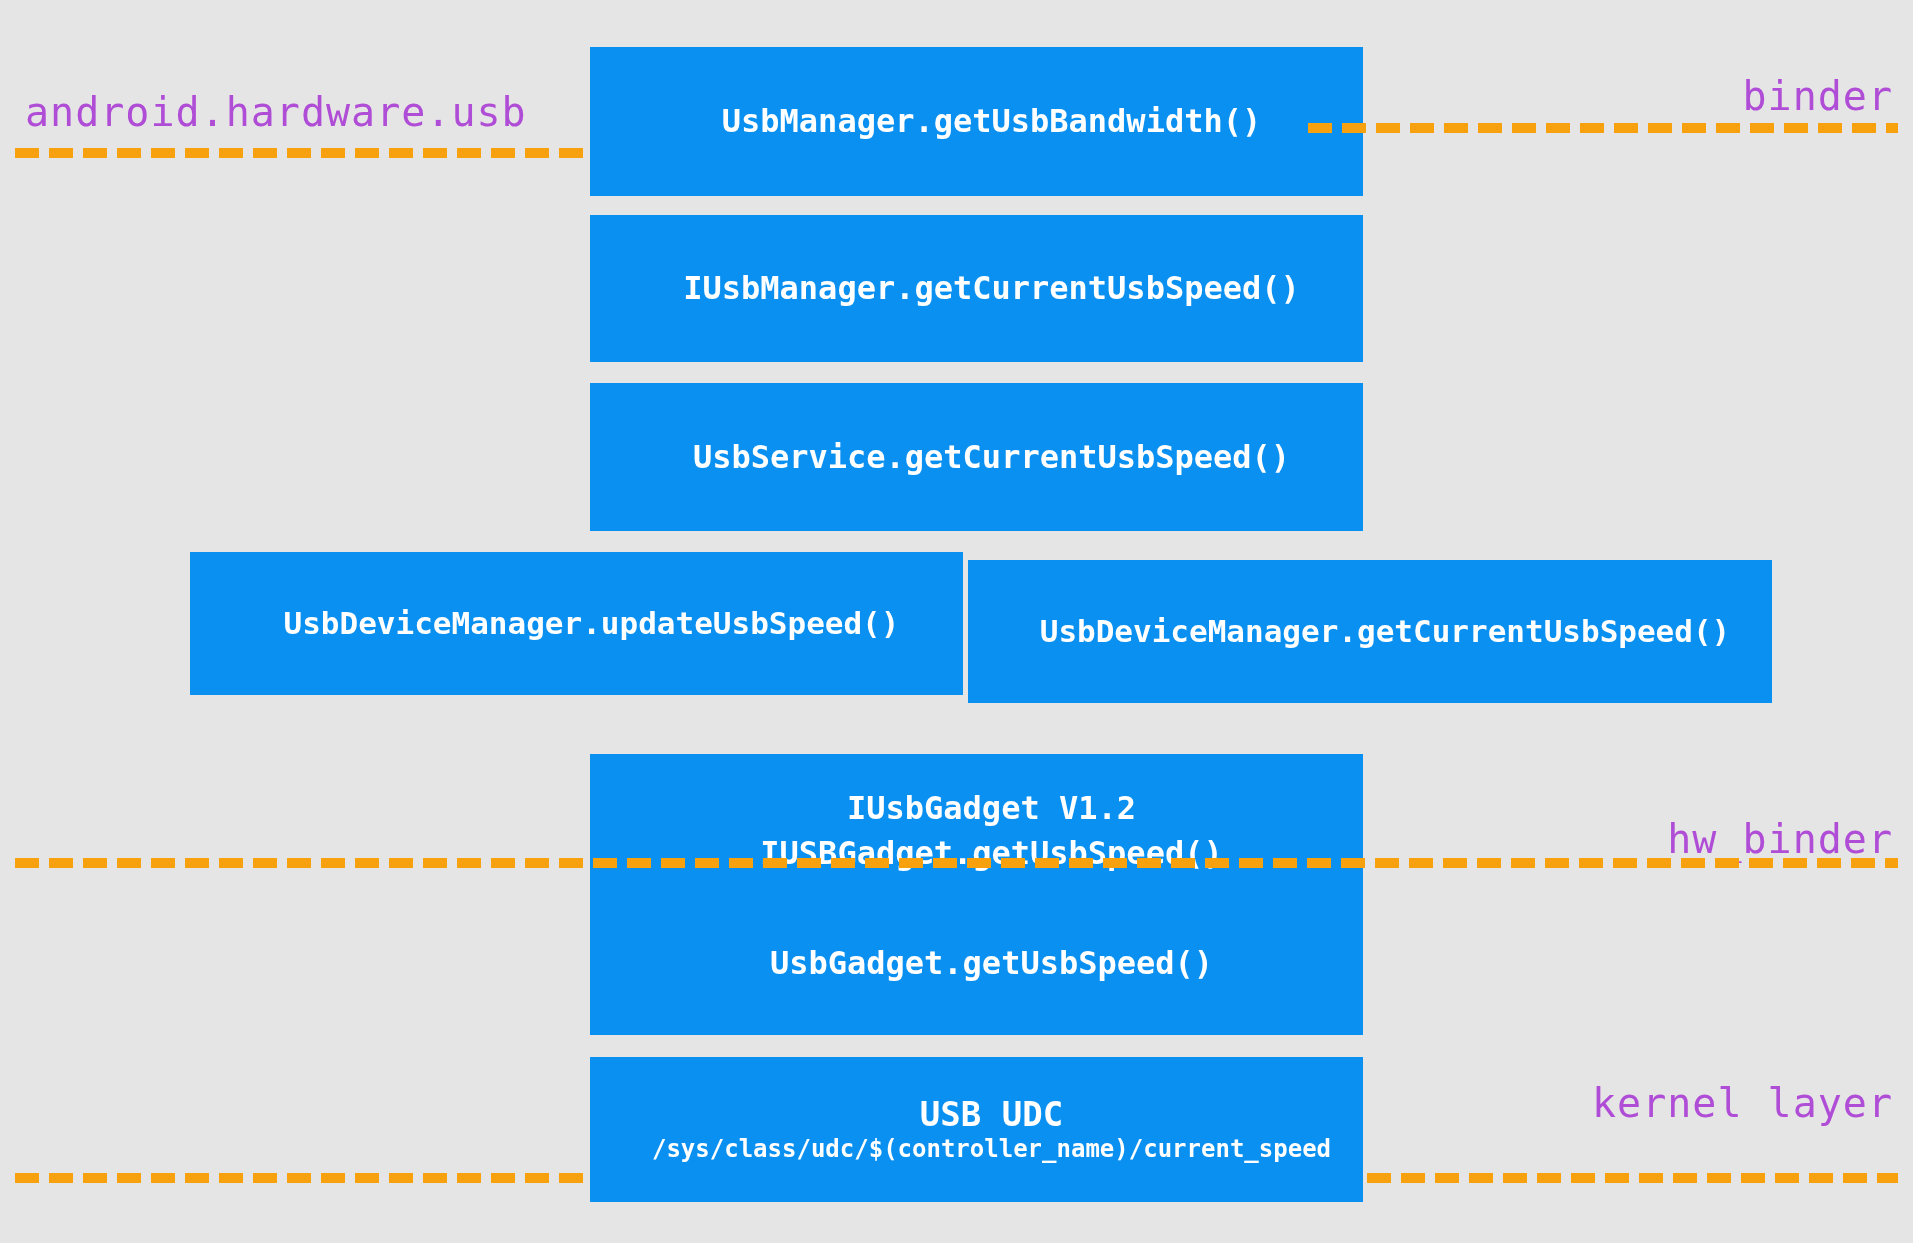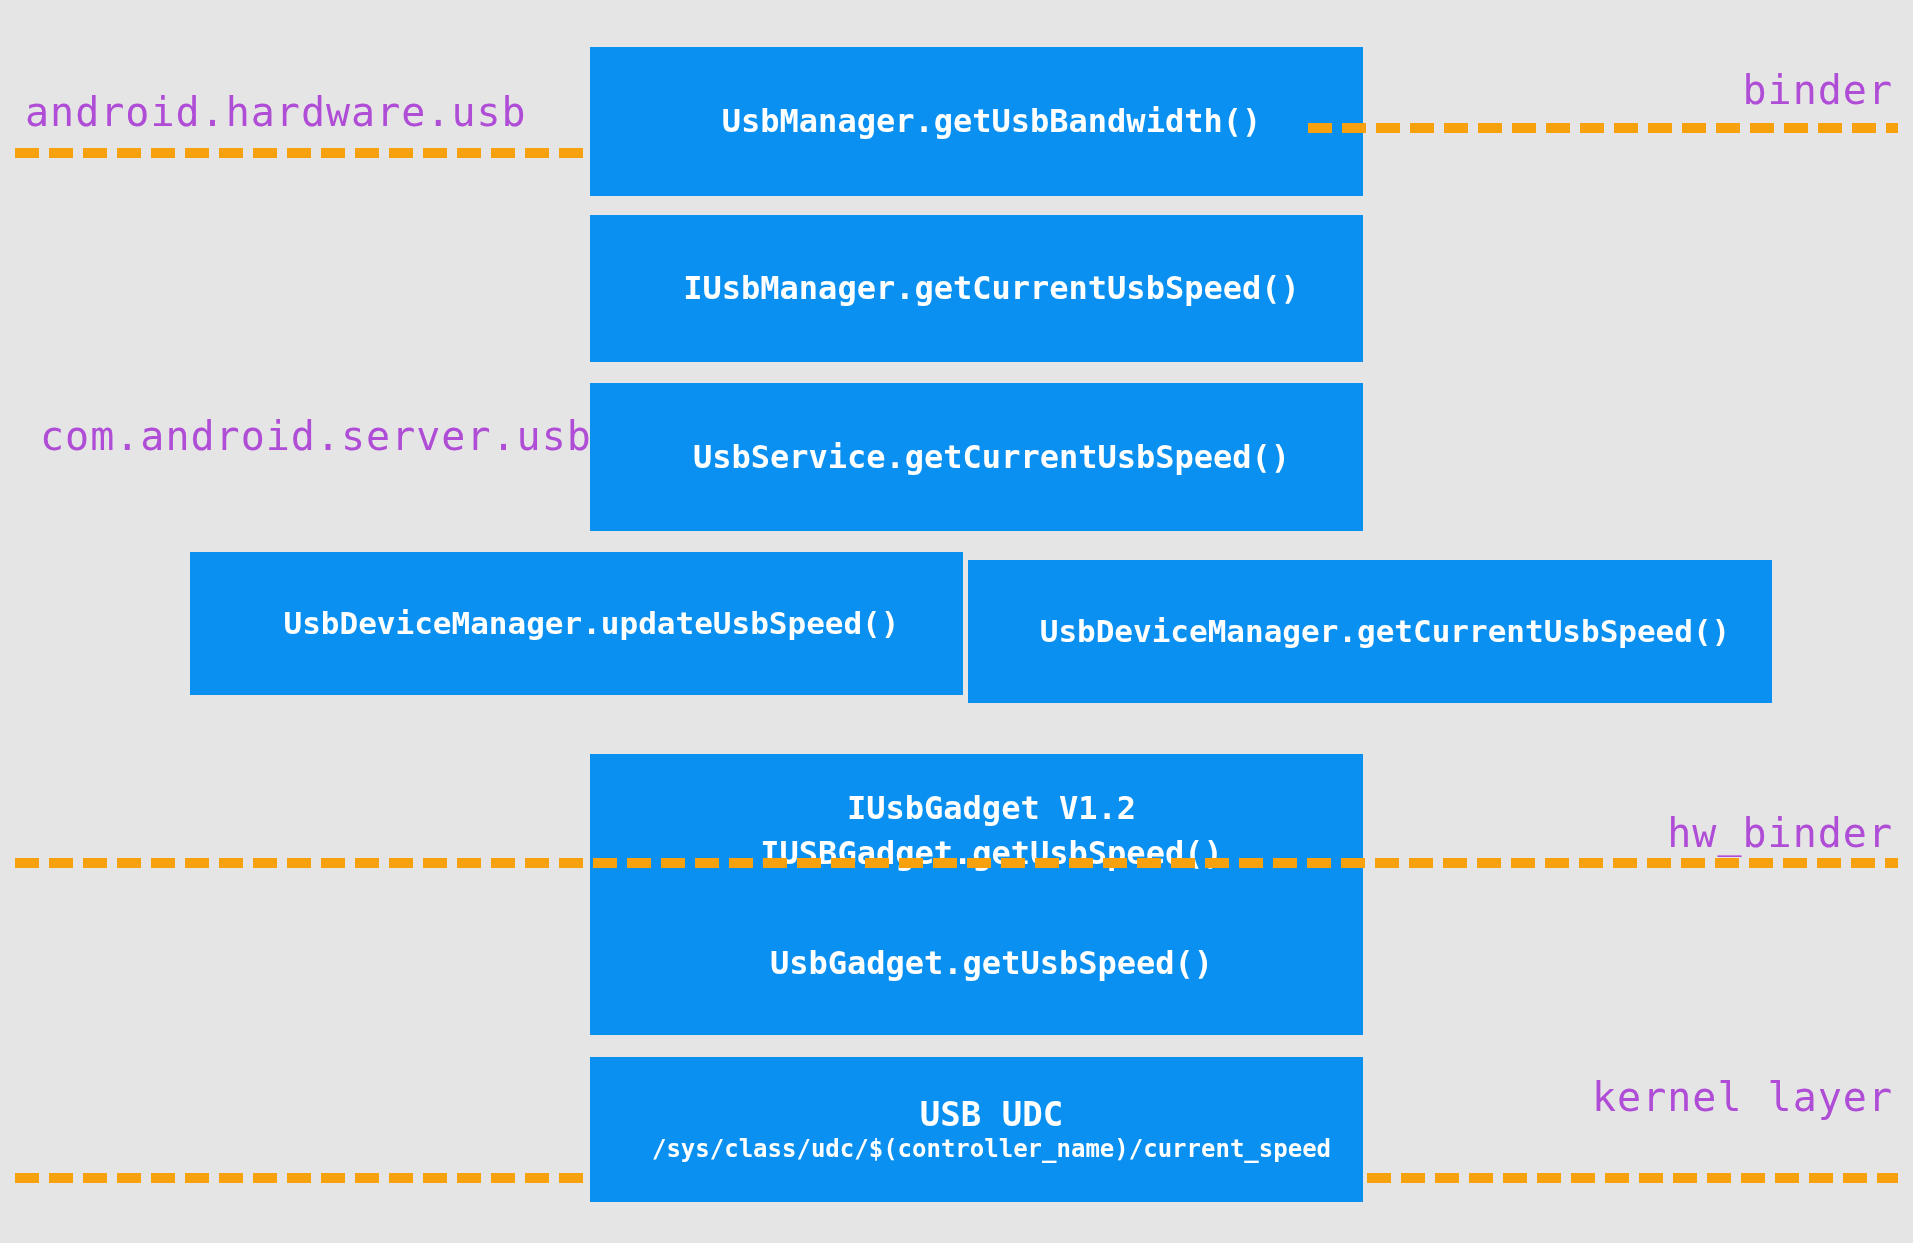--- a/index.html
+++ b/index.html
@@ -11,21 +11,21 @@
     font-family:"DejaVu Sans Mono", monospace;
   }
   .layer-label{
     position:absolute;
     color:var(--label-purple,#b04dd6);
     font-size:40px;
     line-height:1;
     white-space:nowrap;
     letter-spacing:1px;
   }
-  .layer-label.right{ text-align:right; }
+  .layer-label.right{ text-align:right;margin-top:6px; }
   .dash{
     position:absolute;
     height:10px;
     background:repeating-linear-gradient(90deg,
       var(--line-orange,#f7a10e) 0px,
       var(--line-orange,#f7a10e) 24px,
       transparent 24px,
       transparent 34px);
   }
   .dash.over{ z-index:3; }
@@ -50,21 +50,20 @@
 </style>
 </head>
 <body>
 
 <div id="canvas">
 
   <div class="layer-label" style="left:25px; top:92px;">android.hardware.usb</div>
 
   <div class="layer-label right" style="right:20px; top:70px;">binder</div>
 
-  <div class="layer-label" style="left:40px; top:416px;">com.android.server.usb</div>
 
   <div class="layer-label right" style="right:20px; top:813px;">hw_binder</div>
 
 
   <div class="layer-label right" style="right:20px; top:1077px;">kernel layer</div>
 
   <div class="dash" style="left:15px; top:148px; width:575px;"></div>
   <div class="dash over" style="left:1308px; top:123px; width:590px;"></div>
 
   <div class="dash over" style="left:15px; top:858px; width:1883px;"></div>

